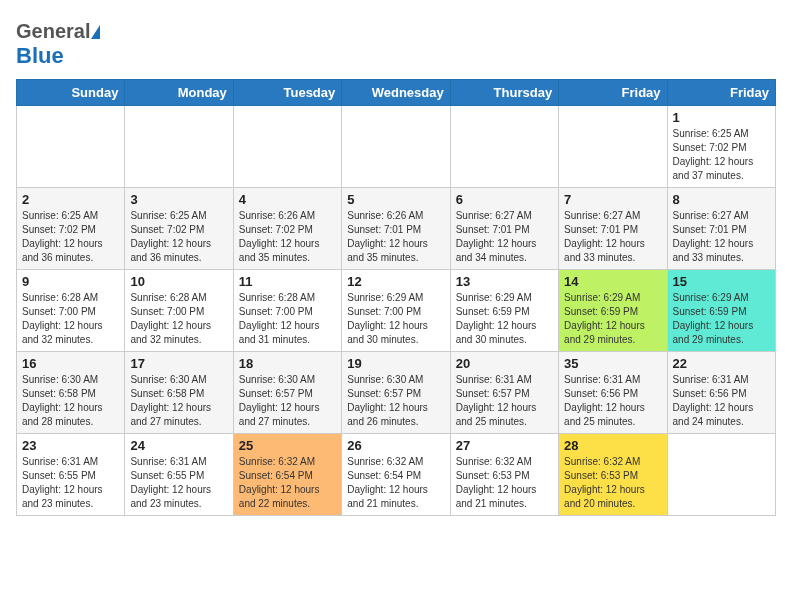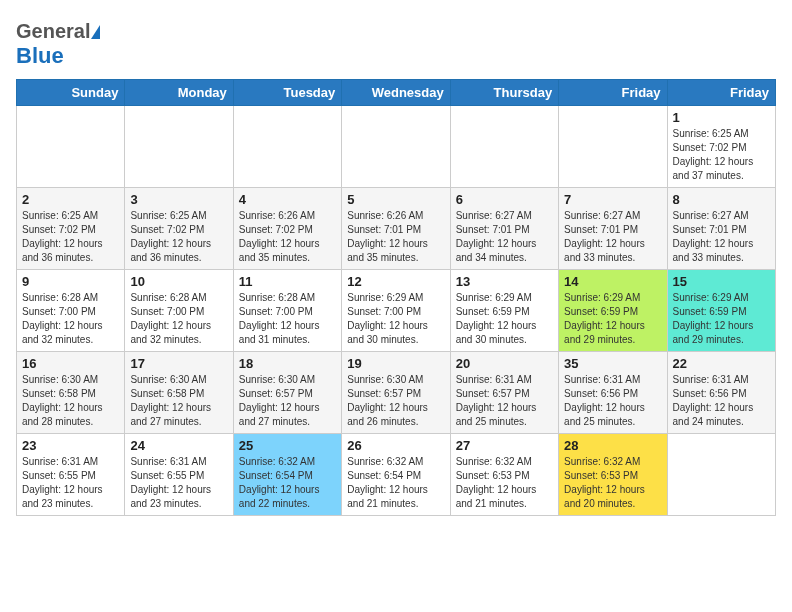--- a/index.html
+++ b/index.html
@@ -301,21 +301,21 @@
 Daylight: 12 hours
 and 23 minutes.</div>
         </td>
         <td style="background: rgb(255, 255, 255);">
           <span class="day-num">24</span>
           <div class="day-info" style="white-space: pre-line;">Sunrise: 6:31 AM
 Sunset: 6:55 PM
 Daylight: 12 hours
 and 23 minutes.</div>
         </td>
-        <td style="background: #7dd3fc;">
+        <td style="background: #fdba74;">
           <span class="day-num">25</span>
           <div class="day-info" style="white-space: pre-line;">Sunrise: 6:32 AM
 Sunset: 6:54 PM
 Daylight: 12 hours
 and 22 minutes.</div>
         </td>
         <td style="background: rgb(255, 255, 255);">
           <span class="day-num">26</span>
           <div class="day-info" style="white-space: pre-line;">Sunrise: 6:32 AM
 Sunset: 6:54 PM

